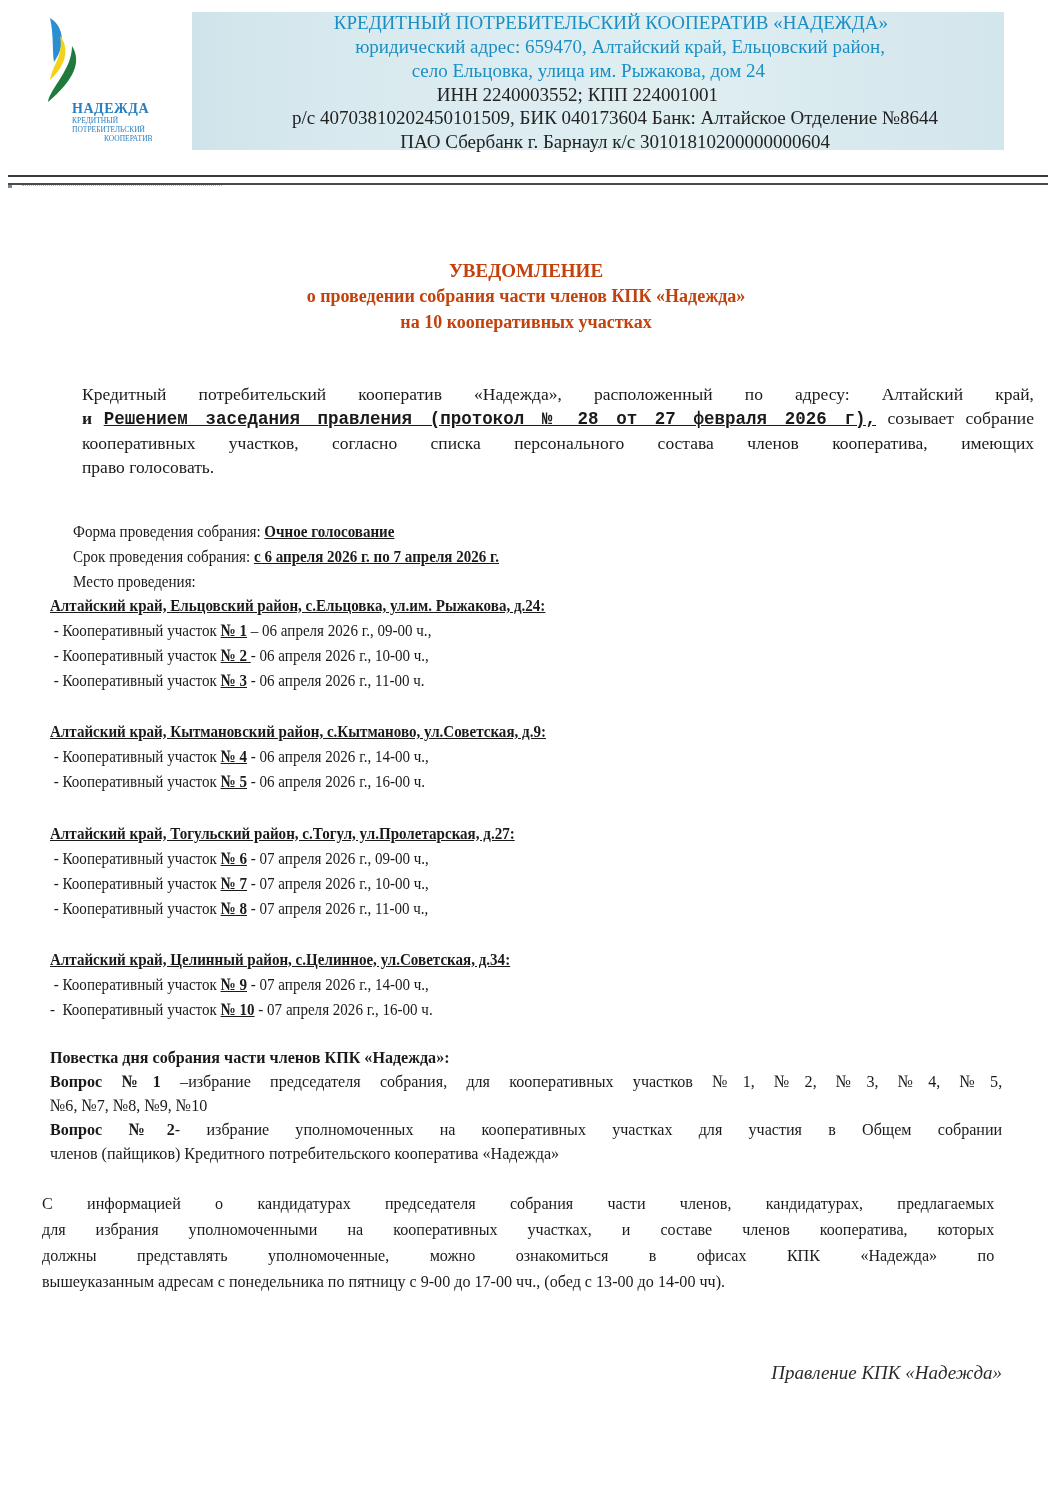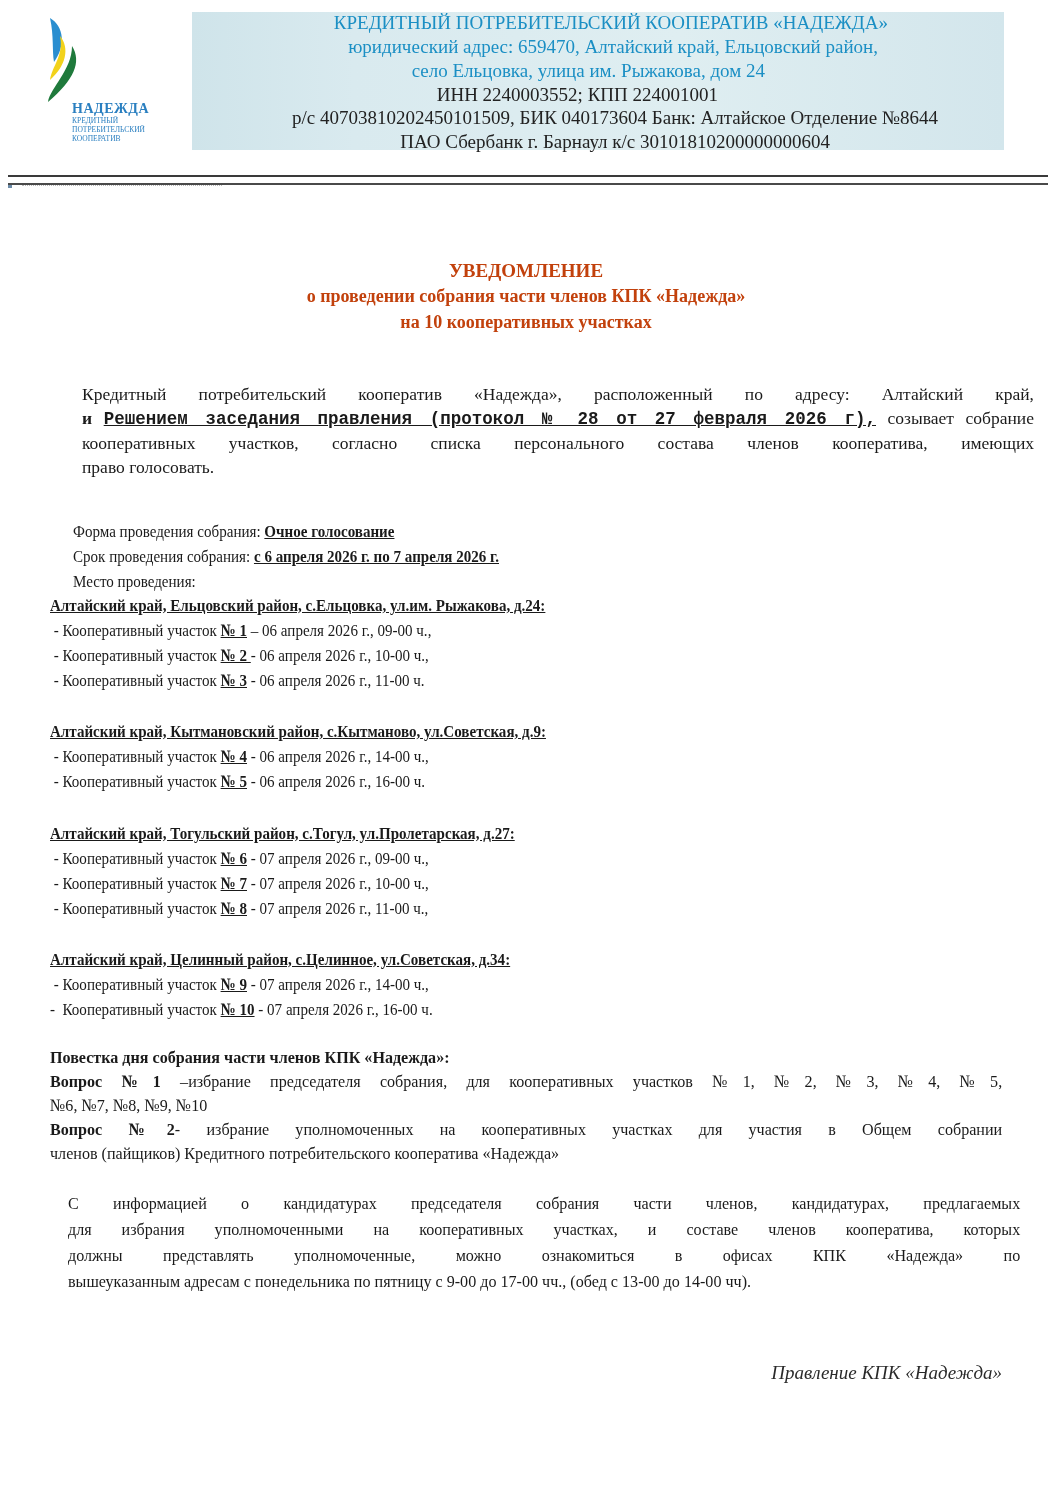--- a/index.html
+++ b/index.html
@@ -3,28 +3,28 @@
 <meta charset="utf-8">
 <style>
   html, body { margin: 0; padding: 0; background: #ffffff; }
   body { width: 1052px; height: 1500px; position: relative; overflow: hidden; font-family: "Liberation Serif", serif; color: #1a1a1a; }
 
   
   .logo { position: absolute; left: 32px; top: 12px; width: 140px; height: 140px; }
   .logo svg { position: absolute; left: 4px; top: 2px; }
   .logo-name { position: absolute; left: 40px; top: 89px; font-family: "Liberation Serif", serif; font-weight: bold; font-size: 14px; color: #2a7fc0; letter-spacing: 0.5px; }
   .logo-sub { position: absolute; left: 40px; font-family: "Liberation Serif", serif; font-size: 7.5px; color: #2a7fc0; line-height: 9px; }
-  .logo-sub.l1 { top: 104px; } .logo-sub.l2 { top: 113px; } .logo-sub.l3 { top: 122px; }
+  .logo-sub.l1 { top: 104px; } .logo-sub.l2 { top: 113px; } .logo-sub.l3 { top: 122px; margin-left: 32px; }
 
   .banner { position: absolute; left: 192px; top: 12px; width: 812px; height: 138px;
     background: linear-gradient(90deg, #cfe4ea 0%, #d9eaef 20%, #dfeef1 60%, #d3e6ec 100%); }
   .banner-line { position: absolute; right: 66px; white-space: nowrap; font-size: 19px; line-height: 22px; }
   .banner-line.blue { color: #1b8fc4; }
   .banner-line.dark { color: #222; }
-  .bl1 { top: 0px; right: 116px; } .bl2 { top: 24px; right: 126px; } .bl3 { top: 48px; right: 239px; }
+  .bl1 { top: 0px; right: 116px; } .bl2 { top: 24px; right: 119px; } .bl3 { top: 48px; right: 239px; }
   .bl4 { top: 72px; right: 286px; margin-left: 32px; } .bl5 { top: 95px; right: 66px; } .bl6 { top: 119px; right: 174px; }
 
   .rule1 { position: absolute; left: 8px; right: 4px; top: 175px; height: 2px; background: #3a3a3a; }
   .rule2 { position: absolute; left: 8px; right: 4px; top: 183px; height: 2px; background: #4a4a4a; }
   .tinynote { position: absolute; left: 8px; top: 185px; width: 4px; height: 3px; background: #6c8ba8; }
   .tinytext { position: absolute; left: 22px; top: 185px; width: 200px; height: 1px; border-top: 1px dotted #b8b8b8; }
 
   
   .title { position: absolute; left: 0; width: 1052px; text-align: center; font-weight: bold; color: #c2410c; }
   .t1 { top: 260px; font-size: 19px; }
@@ -39,21 +39,21 @@
   .u { text-decoration: underline; font-weight: bold; font-family: Liberation Mono, monospace; }
   b { font-weight: bold; }
   .ln { position: absolute; white-space: nowrap; font-size: 17.5px; line-height: 22px; transform-origin: left top; }
   .ln.cond { transform: scaleX(0.86); }
   .loc { font-weight: bold; text-decoration: underline; }
 
   .agenda { position: absolute; left: 50px; width: 952px; font-size: 17.5px; line-height: 24px; }
   .agenda .line { display: block; white-space: nowrap; transform: scaleX(0.92); transform-origin: left top; }
   .agenda .line.just { text-align: justify; text-align-last: justify; width: 1035px; }
 
-  .info { position: absolute; left: 68px; top: 1190px; width: 952px; font-size: 17.5px; line-height: 26px; }
+  .info { position: absolute; left: 42px; top: 1190px; width: 952px; font-size: 17.5px; line-height: 26px; }
   .info .line { display: block; white-space: nowrap; width: 1035px; transform: scaleX(0.92); transform-origin: left top; text-align: justify; text-align-last: justify; }
   .info .line.last { text-align-last: left; }
 
   .sign { position: absolute; right: 50px; top: 1362px; font-style: italic; font-size: 19px; color: #2a2a2a; }
 </style>
 </head>
 <body>
 
 <div class="logo">
   <svg width="50" height="90" viewBox="0 0 50 90">

